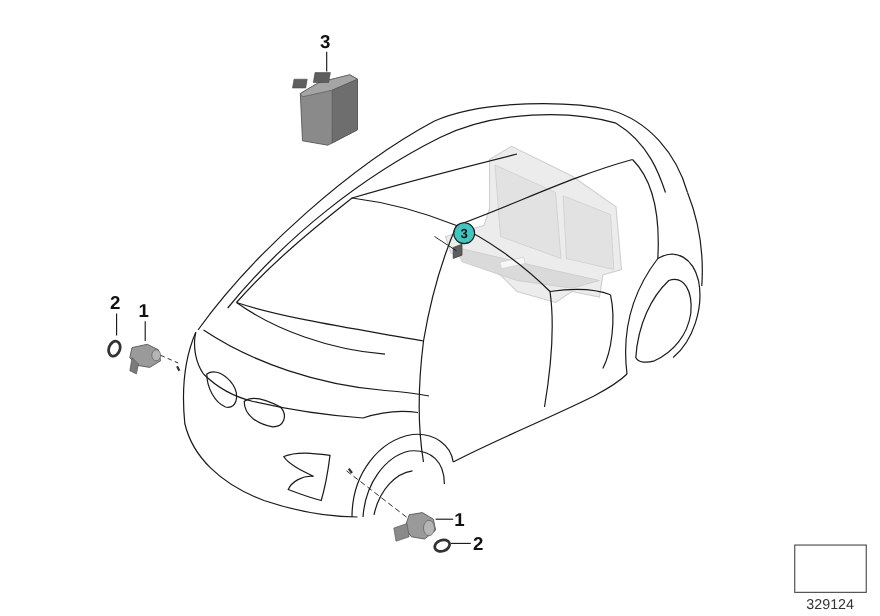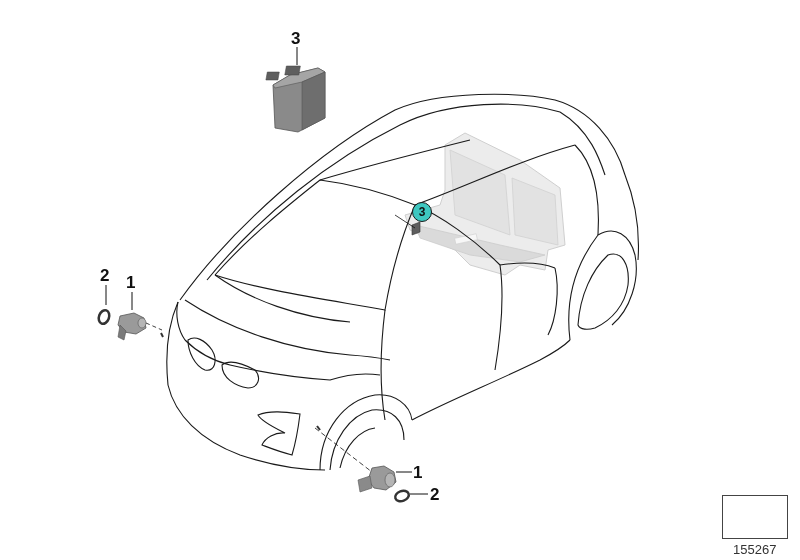--- a/index.html
+++ b/index.html
@@ -115,13 +115,13 @@
 <div class="callout" style="left:100px; top:267px;">2</div>
 <div class="callout" style="left:413px; top:464px;">1</div>
 <div class="callout" style="left:430px; top:486px;">2</div>
 
 <div class="badge" style="left:412px; top:202px;">3</div>
 
 <div class="nav-box">
   <span></span>
 </div>
 
-<div class="ref-number" style="left:733px; top:542px;">155267</div>
+<div class="ref-number" style="left:733px; top:542px;">329124</div>
 
 </body></html>

